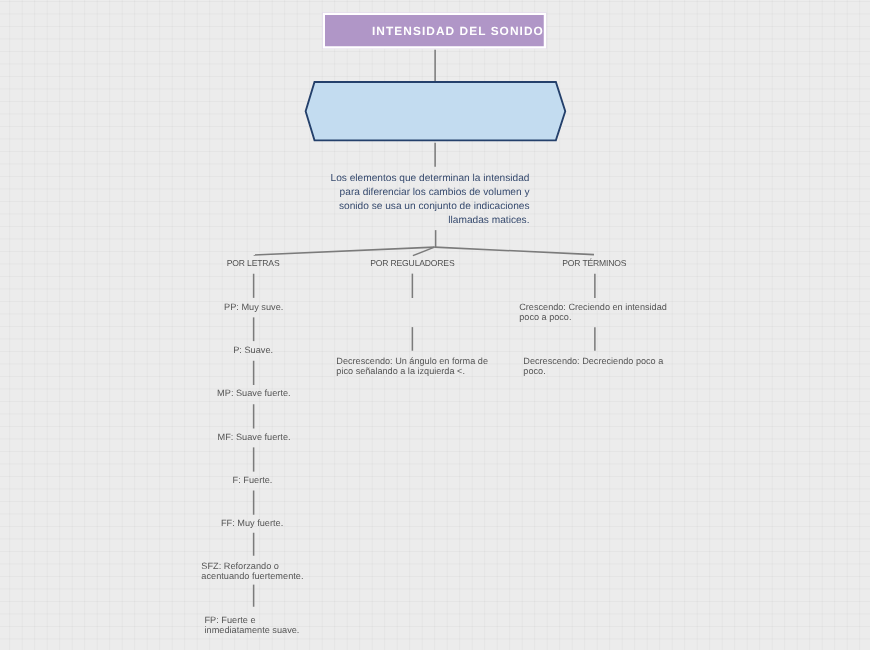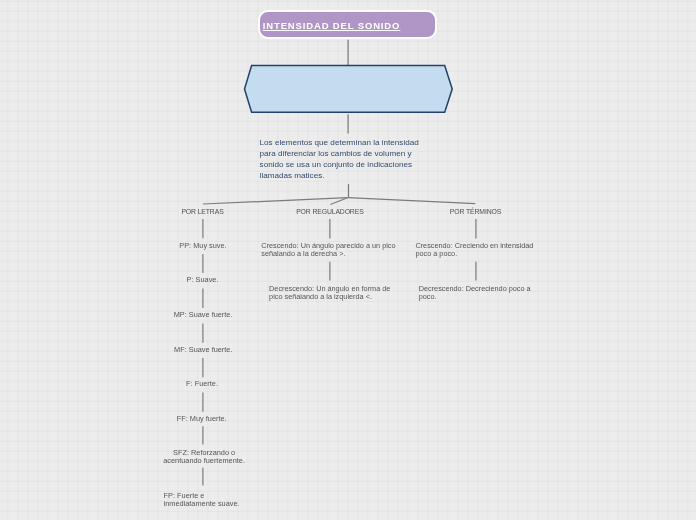--- a/index.html
+++ b/index.html
@@ -15,32 +15,31 @@
       linear-gradient(to right, rgba(0,0,0,0.032) 1px, transparent 1px),
       linear-gradient(to bottom, rgba(0,0,0,0.032) 1px, transparent 1px);
     background-size:10.01px 10.01px;
     background-position:7.4px 0.75px;
   }
   #canvas{position:absolute;left:0;top:0;width:696px;height:520px;}
   svg.links{position:absolute;left:0;top:0;width:696px;height:520px;overflow:visible;}
   .node{position:absolute;}
 
   .root{
-    background:#b096c7;color:#ffffff;border:2.2px solid #ffffff;border-radius:10px;
+    background:#b096c7;color:#ffffff;border:2.2px solid #ffffff;border-radius:0;
     font-weight:bold;letter-spacing:0.85px;font-size:9.5px;text-indent:3.0px;
-    display:flex;align-items:center;justify-content:flex-start;
+    display:flex;align-items:center;justify-content:flex-end;
     box-sizing:border-box;
-    text-decoration:underline;
   }
 
   .hexwrap{position:relative;}
   .hexwrap svg{position:absolute;left:0;top:0;}
   .hextext{position:absolute;color:#2e4468;font-size:8.05px;line-height:10.95px;}
 
-  .para{color:#364a6e;font-size:8.12px;line-height:11.12px;}
+  .para{color:#364a6e;font-size:8.12px;line-height:11.12px;text-align:right;}
 
   .branch{color:#4f4f4f;font-size:6.85px;letter-spacing:-0.12px;white-space:nowrap;text-align:center;}
 
   .leaf{color:#555555;font-size:7.35px;line-height:7.62px;}
   .leafwide{color:#555555;font-size:7.3px;line-height:8.1px;}
 </style>
 </head>
 <body>
 
 <div id="grid"></div>
@@ -96,22 +95,21 @@
   <div class="node branch" style="left:415.5px;top:207.5px;width:120px;">
     <span>POR TÉRMINOS</span>
   </div>
 
   <div class="node leaf" style="left:179.3px;top:242.0px;"><span>PP: Muy suve.</span></div>
   <div class="node leaf" style="left:186.6px;top:275.9px;"><span>P: Suave.</span></div>
   <div class="node leaf" style="left:173.7px;top:310.7px;"><span>MP: Suave fuerte.</span></div>
   <div class="node leaf" style="left:174.1px;top:345.7px;"><span>MF: Suave fuerte.</span></div>
   <div class="node leaf" style="left:186.1px;top:379.5px;"><span>F: Fuerte.</span></div>
   <div class="node leaf" style="left:176.8px;top:414.5px;"><span>FF: Muy fuerte.</span></div>
-  <div class="node leaf" style="left:161.1px;top:449.1px;width:86px;text-align:center;"><span>SFZ: Reforzando o acentuando fuertemente.</span></div>
+  <div class="node leaf" style="left:161.1px;top:449.1px;width:86px;"><span>SFZ: Reforzando o acentuando fuertemente.</span></div>
   <div class="node leaf" style="left:163.6px;top:492.1px;width:80px;"><span>FP: Fuerte e inmediatamente suave.</span></div>
 
-  <div class="node leafwide" style="left:261.3px;top:241.5px;width:137px;"><span>Crescendo: Un ángulo parecido a un pico señalando a la derecha &gt;.</span></div>
   <div class="node leafwide" style="left:415.4px;top:242.3px;width:122px;"><span>Crescendo: Creciendo en intensidad poco a poco.</span></div>
 
   <div class="node leafwide" style="left:269.1px;top:284.5px;width:124px;"><span>Decrescendo: Un ángulo en forma de pico señalando a la izquierda &lt;.</span></div>
   <div class="node leafwide" style="left:418.7px;top:285.2px;width:114px;"><span>Decrescendo: Decreciendo poco a poco.</span></div>
 
 </div>
 
 </body></html>

